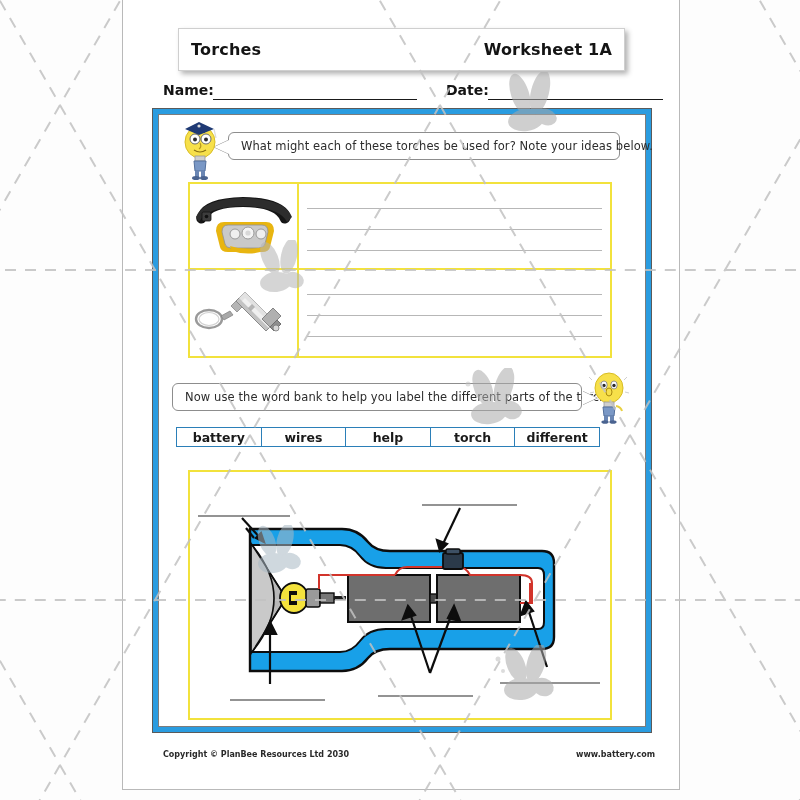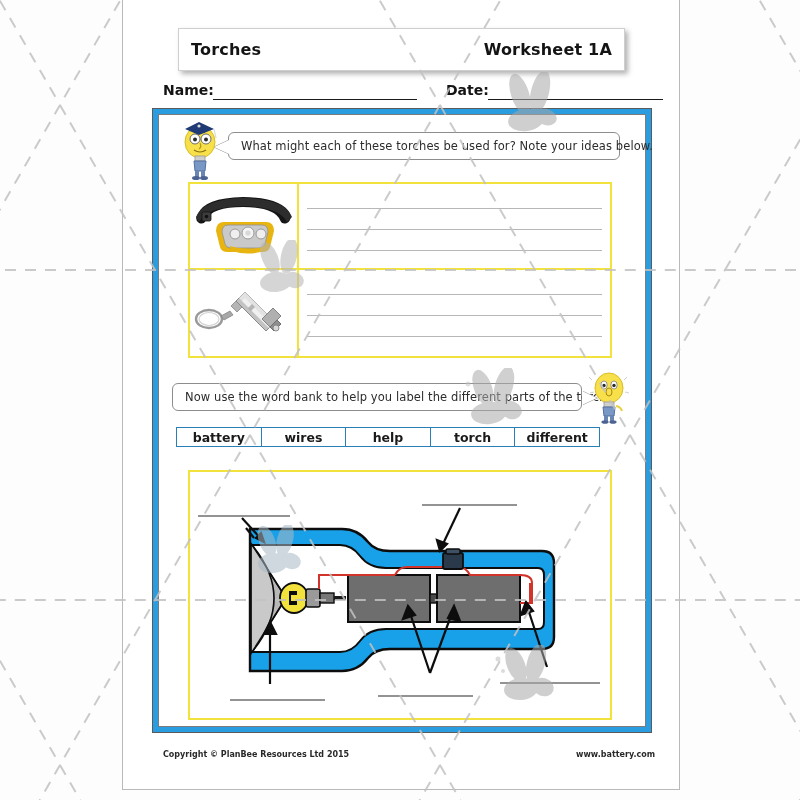--- a/index.html
+++ b/index.html
@@ -479,16 +479,16 @@
     <g fill="#a8a8a8">
       <ellipse cx="28" cy="20" rx="9" ry="18" transform="rotate(-22 28 20)"></ellipse>
       <ellipse cx="48" cy="18" rx="9" ry="20" transform="rotate(15 48 18)"></ellipse>
       <ellipse cx="33" cy="44" rx="17" ry="11" transform="rotate(-6 33 44)"></ellipse>
       <ellipse cx="55" cy="42" rx="11" ry="9" transform="rotate(20 55 42)"></ellipse>
       <circle cx="10" cy="14" r="2.5" fill="#c0c0c0"></circle>
       <circle cx="15" cy="26" r="2" fill="#c0c0c0"></circle>
     </g>
   </svg>
 
-  <div class="foot" id="foot-left">Copyright © PlanBee Resources Ltd 2015</div>
+  <div class="foot" id="foot-left">Copyright © PlanBee Resources Ltd 2030</div>
   <div class="foot" id="foot-right">www.battery.com</div>
 
 </div>
 
 </body></html>

